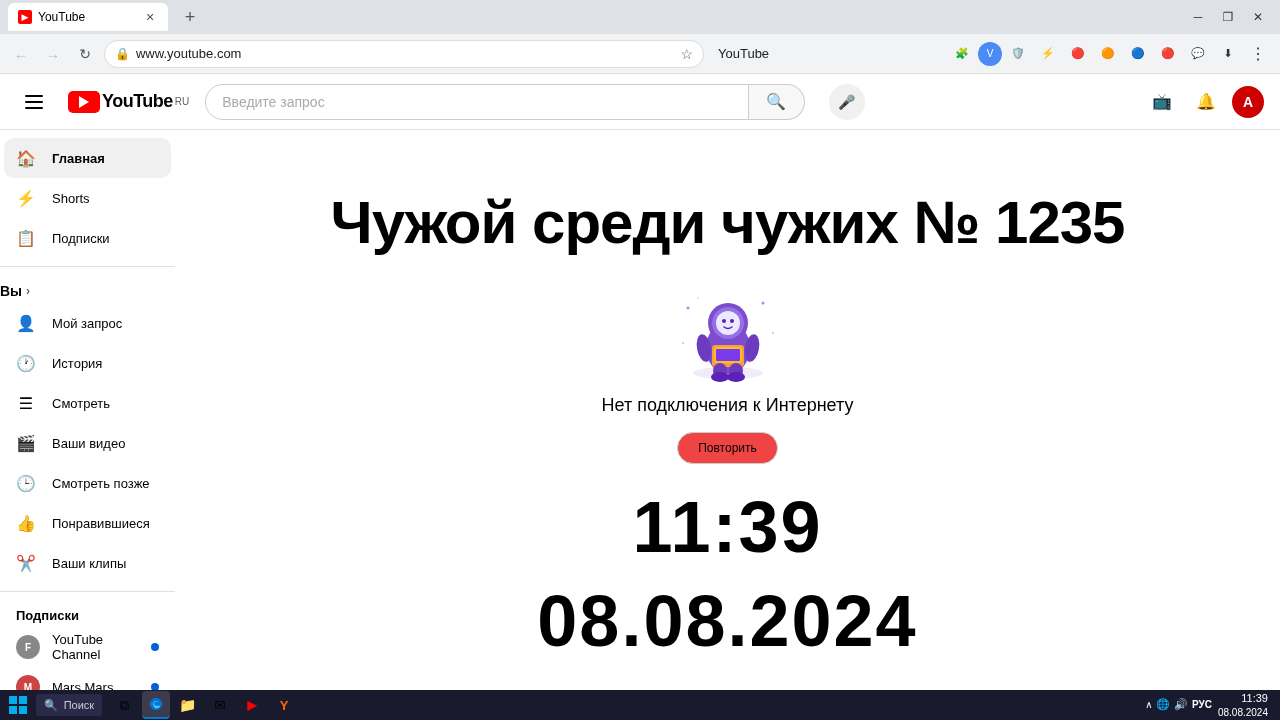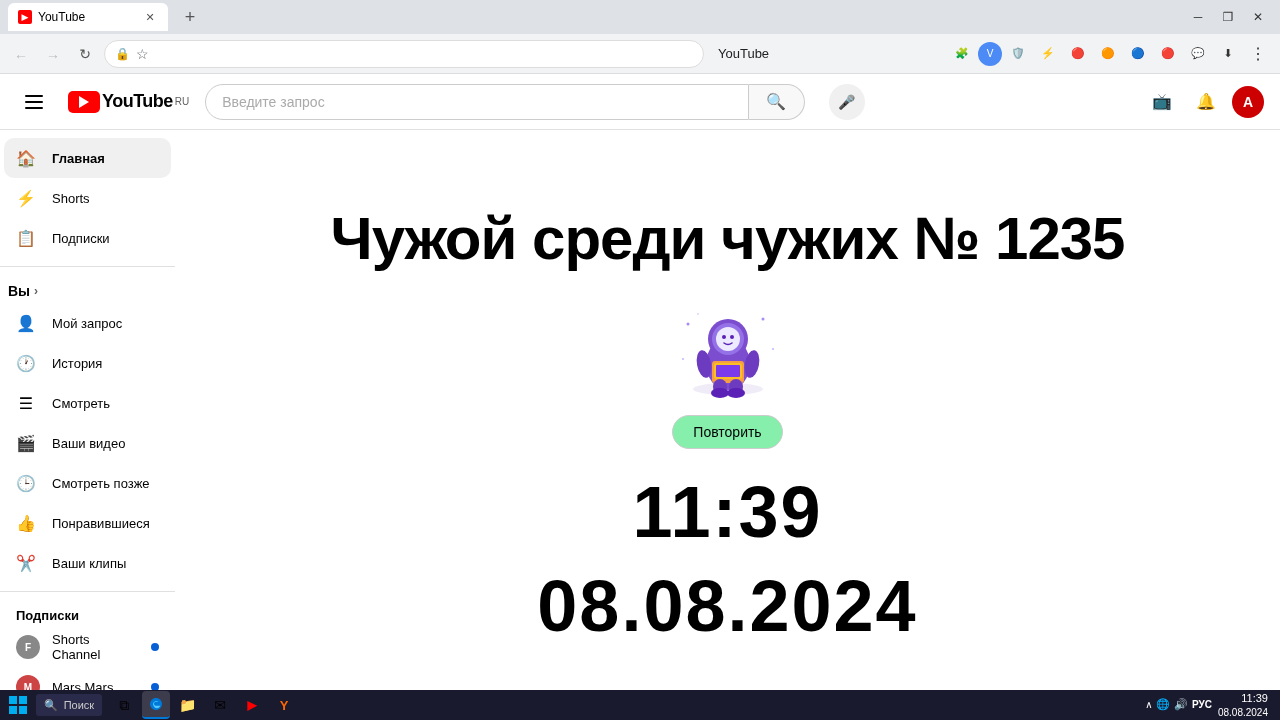--- a/index.html
+++ b/index.html
@@ -270,21 +270,21 @@
       color: #030303;
       border-radius: 10px;
       margin: 0 4px;
     }
     .sidebar-item.active { background: #f0f0f0; font-weight: 600; }
     .sidebar-icon { font-size: 16px; width: 20px; text-align: center; }
     .sidebar-section-title {
       font-size: 14px;
       font-weight: 600;
       color: #030303;
-      padding: 8px 8px 4px;
+      padding: 8px 0 4px;
       display: flex;
       align-items: center;
       gap: 4px;
       cursor: pointer;
     }
     .sidebar-section-title .expand-icon { font-size: 12px; color: #606060; }
     .sidebar-divider {
       height: 1px;
       background: #e0e0e0;
       margin: 8px 0;
@@ -384,22 +384,22 @@
     }
     .no-internet-subtext {
       font-size: 14px;
       color: #606060;
       text-align: center;
     }
     .retry-btn {
       border: 1px solid #ccc;
       border-radius: 20px;
       padding: 8px 20px;
-      font-size: 14px;
-      background: #86efac;
+      font-size: 12px;
+      background: #ef4444;
       cursor: pointer;
       color: #030303;
       margin-top: 4px;
     }
 
     
     .time-display {
       font-size: 72px;
       font-weight: 900;
       color: #000;
@@ -540,20 +540,21 @@
       <div class="win-btn close-btn">✕</div>
     </div>
   </div>
 
   <div class="browser-navbar">
     <div class="nav-btn disabled">←</div>
     <div class="nav-btn disabled">→</div>
     <div class="nav-btn">↻</div>
     <div class="address-bar">
       <span class="address-lock">🔒</span>
+      <span class="address-text">www.youtube.com</span>
       <span class="bookmark-btn">☆</span>
     </div>
     <span class="nav-title">YouTube</span>
     <div class="nav-extras">
 
       <div class="nav-extra-btn" style="font-size:11px;color:#555;">🧩</div>
       <div class="nav-extra-btn" style="background:#4c8bf5;border-radius:50%;width:24px;height:24px;display:flex;align-items:center;justify-content:center;">
           <span style="color:#fff;font-size:10px;">V</span>
         </div>
       <div class="nav-extra-btn" style="font-size:11px;">🛡️</div>
@@ -648,21 +649,21 @@
           <span class="sidebar-icon">✂️</span>
           <span>Ваши клипы</span>
         </div>
 
         <div class="sidebar-divider"></div>
 
         <div class="sidebar-sub-title">Подписки</div>
 
         <div class="subscription-item">
           <div class="sub-avatar" style="background:#888;">F</div>
-          <span>Shorts Channel</span>
+          <span>YouTube Channel</span>
           <div class="sub-dot"></div>
         </div>
         <div class="subscription-item">
           <div class="sub-avatar" style="background:#c44;">M</div>
           <span>Mars Mars</span>
           <div class="sub-dot"></div>
         </div>
         <div class="subscription-item">
           <div class="sub-avatar" style="background:#e44;">Б</div>
           <span>Биворлд</span>
@@ -705,20 +706,21 @@
               <ellipse cx="58" cy="84" rx="9" ry="5" fill="#5b21b6"></ellipse>
 
               <circle cx="10" cy="15" r="1.5" fill="#a78bfa"></circle>
               <circle cx="85" cy="10" r="1.5" fill="#a78bfa"></circle>
               <circle cx="95" cy="40" r="1" fill="#c4b5fd"></circle>
               <circle cx="5" cy="50" r="1" fill="#c4b5fd"></circle>
               <circle cx="20" cy="5" r="1" fill="#ddd6fe"></circle>
             </svg>
           </div>
 
+          <div class="no-internet-text">Нет подключения к Интернету</div>
           <button class="retry-btn">Повторить</button>
 
           <div class="time-display">11:39</div>
 
           <div class="date-display">08.08.2024</div>
 
         </div>
       </div>
 
     </div>

